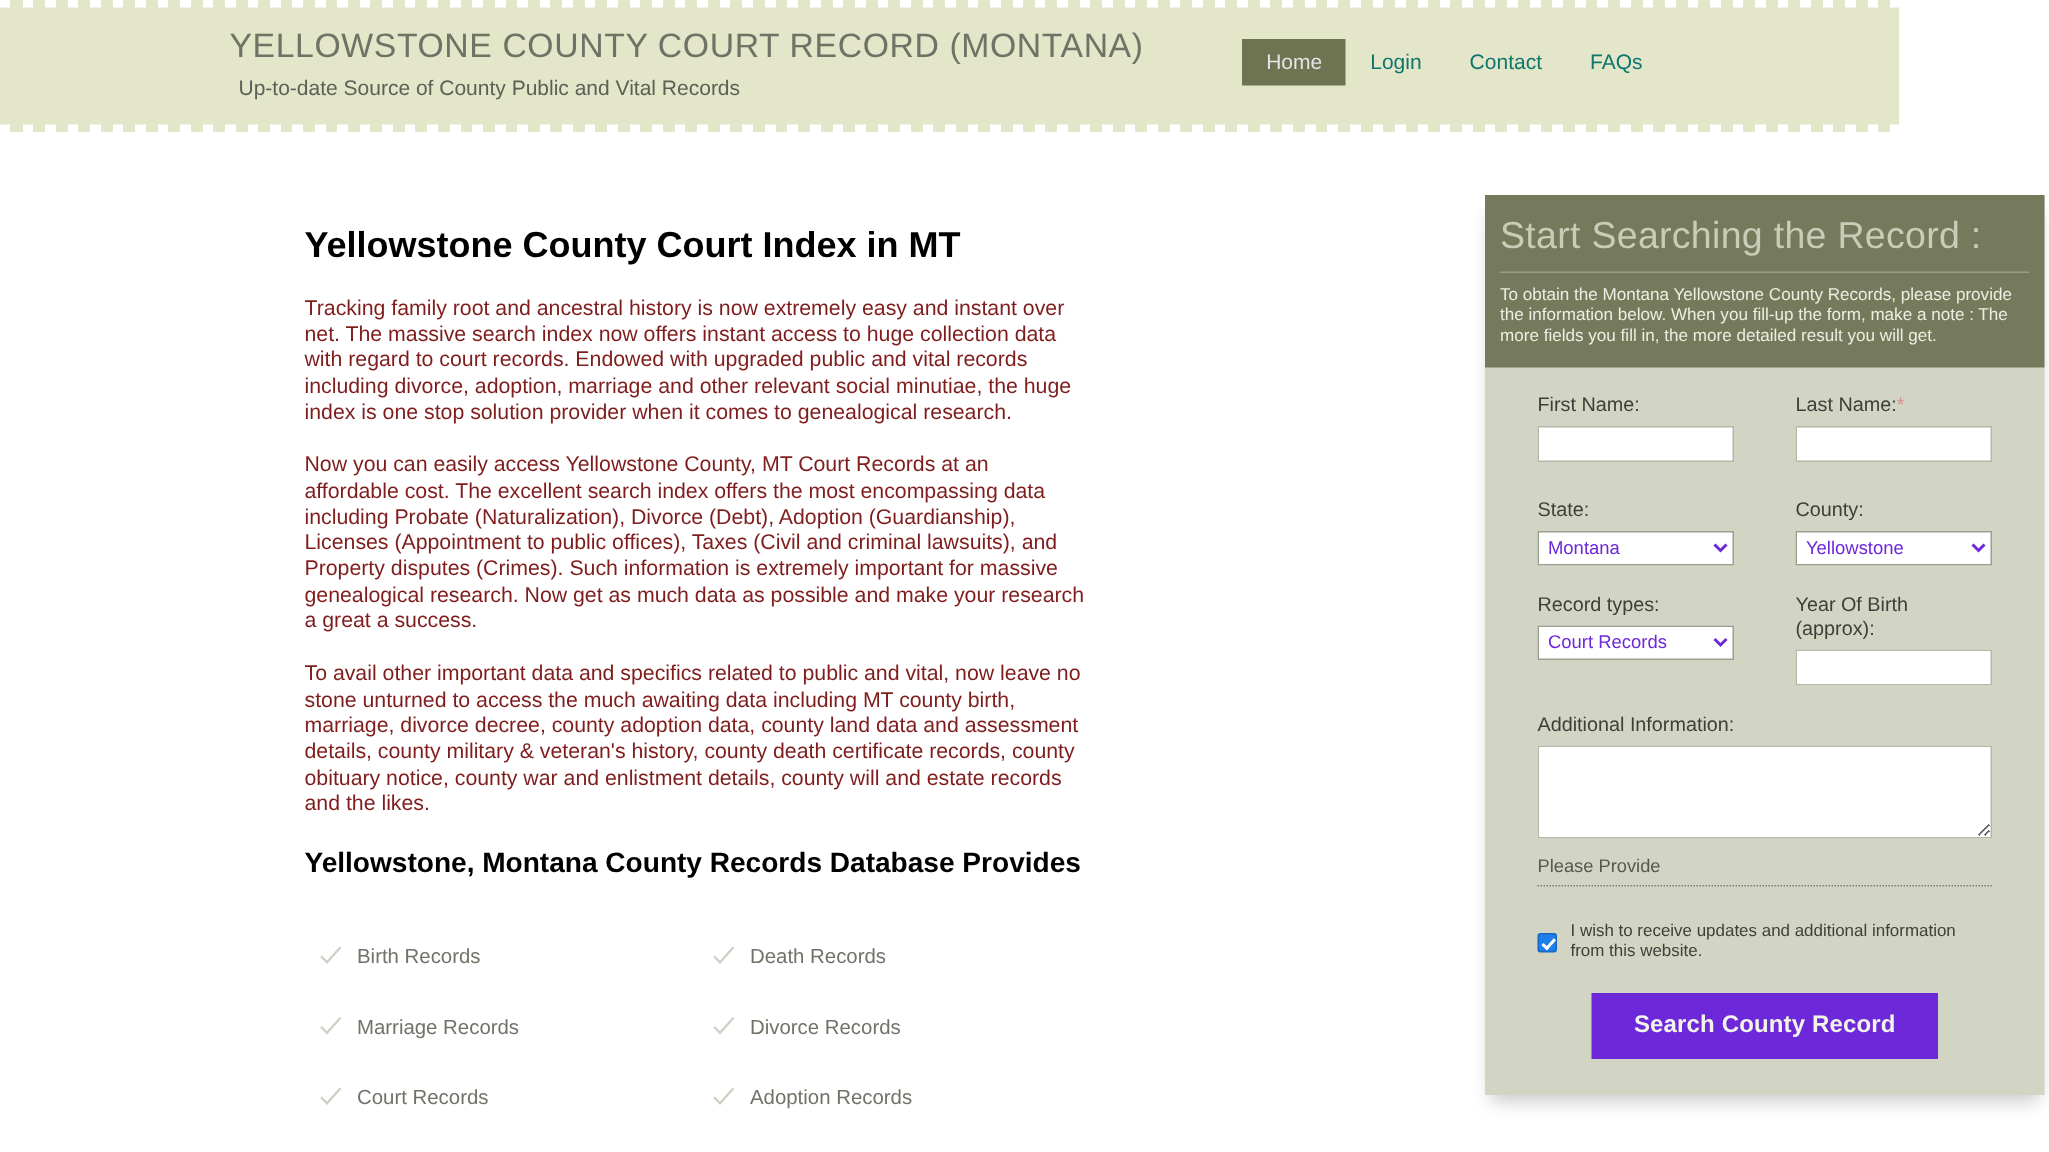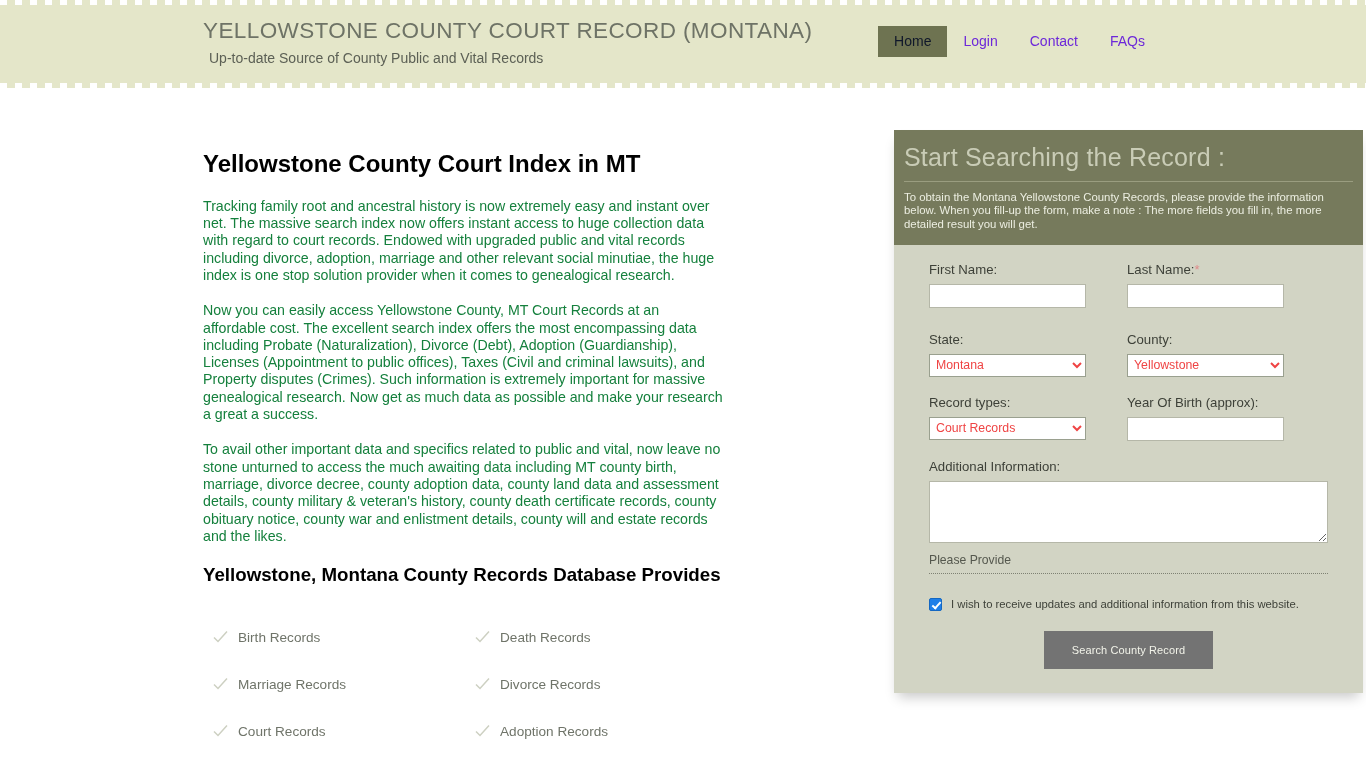--- a/index.html
+++ b/index.html
@@ -8,21 +8,21 @@
     margin: 0; padding: 0;
     width: 1366px; height: 768px;
     overflow: hidden;
     background: #ffffff;
     font-family: "Liberation Sans", sans-serif;
   }
 
   
   .site-header {
     position: relative;
-    width: 1366px;
+    width: 1266px;
     height: 88px;
     background: #e4e6c9;
   }
   .perf-edge {
     position: absolute;
     left: 0; right: 0;
     height: 5px;
     background-image: repeating-linear-gradient(
         to right,
         #ffffff 0px, #ffffff 7px,
@@ -60,51 +60,51 @@
 
   .main-nav {
     position: absolute;
     right: 2px;
     top: 26px;
     display: flex;
     align-items: center;
   }
   .nav-item {
     font-size: 14px;
-    color: #6d28d9;
+    color: #0f766e;
     padding: 8px 16px;
     text-decoration: none;
     display: inline-block;
     cursor: pointer;
     line-height: 1.1;
   }
   .nav-item.active {
     background: #6e7351;
-    color: #0f172a;
+    color: #e5e5e5;
   }
 
   
   .page-wrap {
     position: relative;
     width: 960px;
     margin: 0 auto;
     padding-top: 42px;
   }
 
   
   .content-col {
     position: absolute;
     left: 0;
     top: 42px;
     width: 520px;
   }
   .body-para {
     font-size: 14.2px;
     line-height: 17.3px;
-    color: #15803d;
+    color: #7f1d1d;
     margin: 0 0 18px 0;
   }
   .records-grid {
     display: grid;
     grid-template-columns: 262px 262px;
     column-gap: 0;
     row-gap: 0;
     margin-left: 10px;
   }
   .record-item {
@@ -123,21 +123,21 @@
     display: inline-block;
     position: relative;
   }
   .check-icon svg { display: block; }
 
   
   .search-panel {
     position: absolute;
     right: -200px;
     top: 42px;
-    width: 469px;
+    width: 373px;
     background: #d2d4c4;
     box-shadow: 0 8px 12px -4px rgba(0,0,0,0.22);
   }
   .panel-head {
     background: #767a5c;
     padding: 14px 10px 14px 10px;
   }
   .panel-head h3 {
     margin: 0 0 9px 0;
     font-size: 25px;
@@ -187,21 +187,21 @@
     color: #333;
     outline: none;
   }
   .select-input {
     width: 100%;
     height: 23px;
     border: 1px solid #9aa08f;
     background: #ffffff;
     font-size: 12.3px;
     font-family: "Liberation Sans", sans-serif;
-    color: #ef4444;
+    color: #6d28d9;
     padding: 1px 2px;
   }
   .row-gap { height: 24px; }
   .row-gap-sm { height: 18px; }
   .textarea-input {
     width: 100%;
     height: 62px;
     border: 1px solid #b5b7a8;
     background: #ffffff;
     font-family: "Liberation Sans", sans-serif;
@@ -245,28 +245,29 @@
     font-size: 11.3px;
     color: #3d4038;
     line-height: 1.2;
   }
   .submit-wrap {
     display: flex;
     justify-content: center;
     margin-top: 20px;
   }
   .submit-btn {
-    background: #737373;
+    background: #6d28d9;
     color: #f2f3e9;
     border: none;
     font-family: "Liberation Sans", sans-serif;
-    font-size: 11px;
+    font-size: 16px;
     padding: 13px 28px;
     cursor: pointer;
     letter-spacing: 0.1px;
+    font-weight: bold;
   }
 </style>
 </head>
 <body>
 
 <header class="site-header">
   <div class="perf-edge top"></div>
   <div class="perf-edge bottom"></div>
 
   <div class="header-inner">

